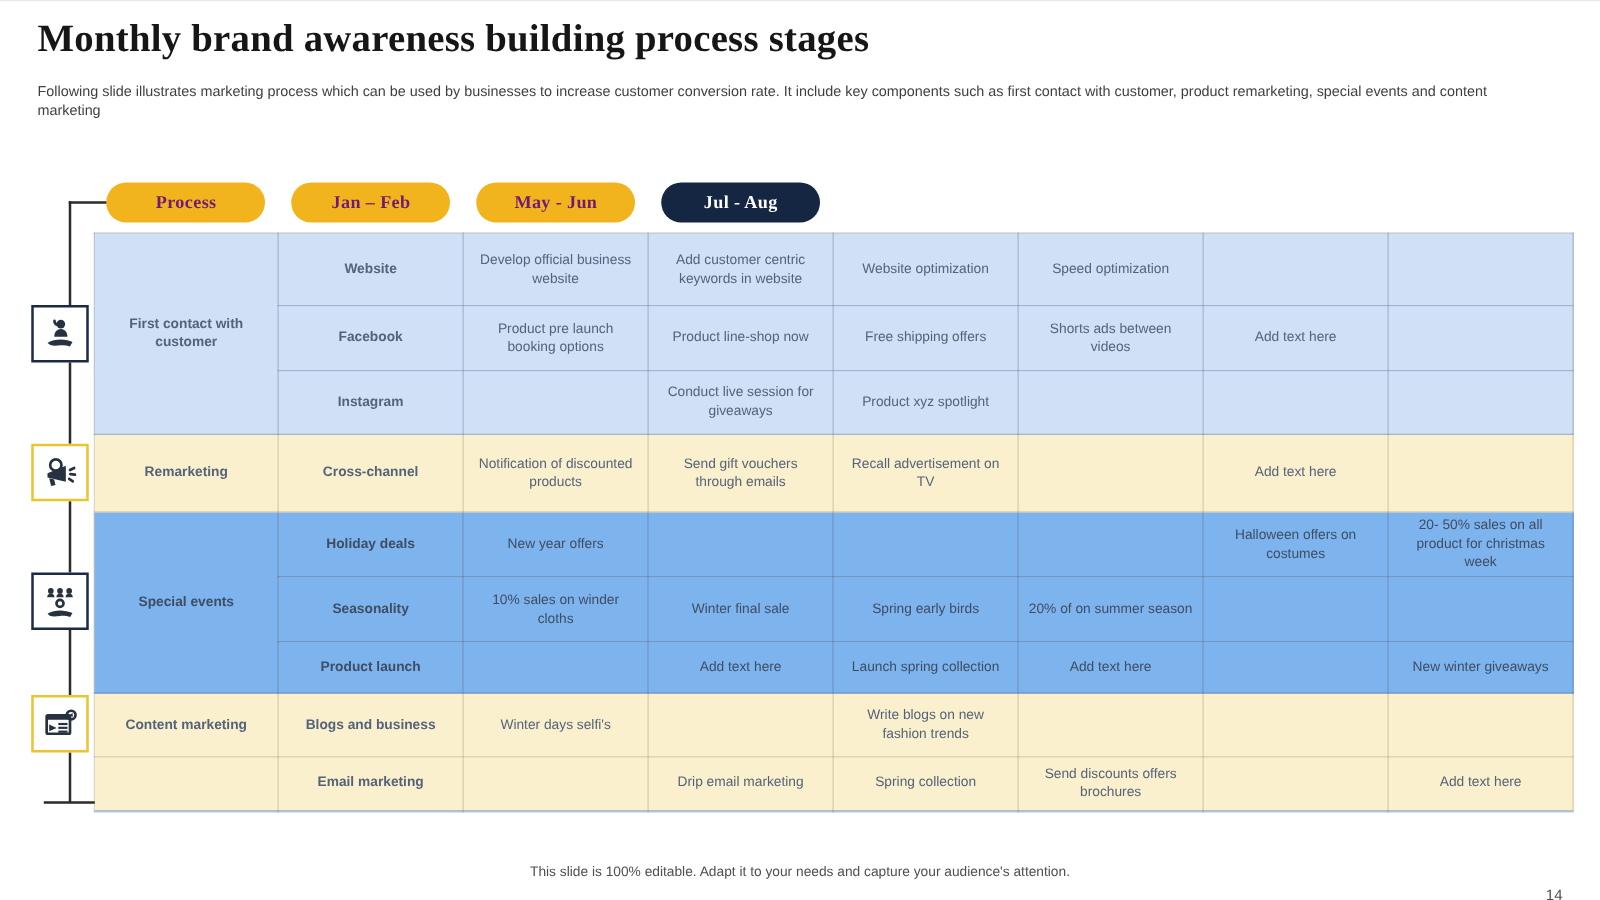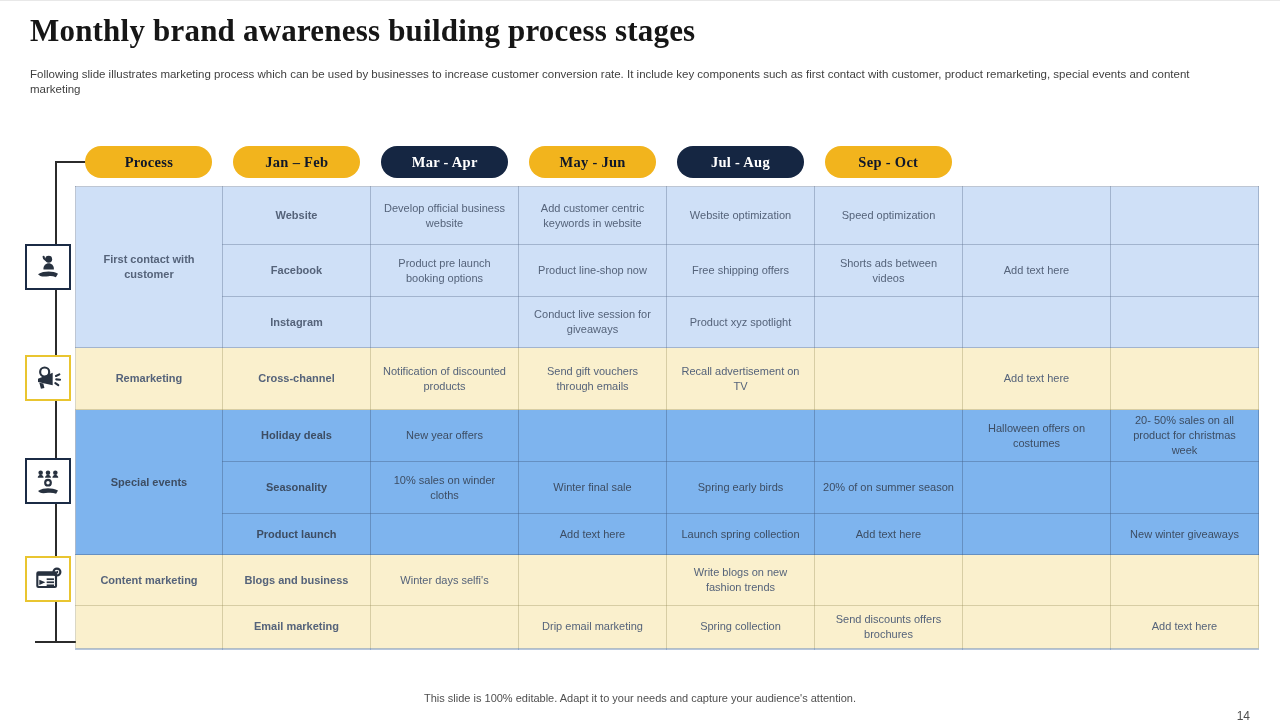--- a/index.html
+++ b/index.html
@@ -23,21 +23,21 @@
     position:absolute; left:75px; top:145px; width:1183px; height:32px;
     display:flex;
   }
   .pill-slot { width:147.875px; display:flex; justify-content:center; }
   .pill {
     height:32px; min-width:127px; padding:0 14px; border-radius:16px;
     display:flex; align-items:center; justify-content:center;
     font-family:"Liberation Serif", "DejaVu Serif", serif;
     font-weight:bold; font-size:14.5px; letter-spacing:0.3px;
   }
-  .pill-yellow { background:#f2b41d; color:#0f172a; }
+  .pill-yellow { background:#f2b41d; color:#701a75; }
   .pill-navy   { background:#152642; color:#ffffff; }
   
   .line { position:absolute; background:#2b2b2b; }
   .icon-box {
     position:absolute; left:25px; width:46px; height:46px; background:#ffffff;
     border:2.5px solid #1b2b45; display:flex; align-items:center; justify-content:center;
   }
   .icon-box.gold { border-color:#e9c530; }
   .icon-box svg { width:32px; height:32px; }
   .ic { fill:#27313f; stroke:none; }
@@ -82,30 +82,24 @@
   <div class="line" style="left:35px; top:640px; width:42px; height:2px;"></div>
 
   <div class="pill-row">
       <div class="pill-slot">
         <div class="pill pill-yellow">Process</div>
       </div>
       <div class="pill-slot">
         <div class="pill pill-yellow">Jan – Feb</div>
       </div>
       <div class="pill-slot">
-        <div class="pill pill-navy">Mar - Apr</div>
-      </div>
-      <div class="pill-slot">
         <div class="pill pill-yellow">May - Jun</div>
       </div>
       <div class="pill-slot">
         <div class="pill pill-navy">Jul - Aug</div>
-      </div>
-      <div class="pill-slot">
-        <div class="pill pill-yellow">Sep - Oct</div>
       </div>
     </div>
 
   <table class="grid">
     <colgroup>
       <col style="width:147px">
         <col style="width:148px">
         <col style="width:148px">
         <col style="width:148px">
       <col style="width:148px">

